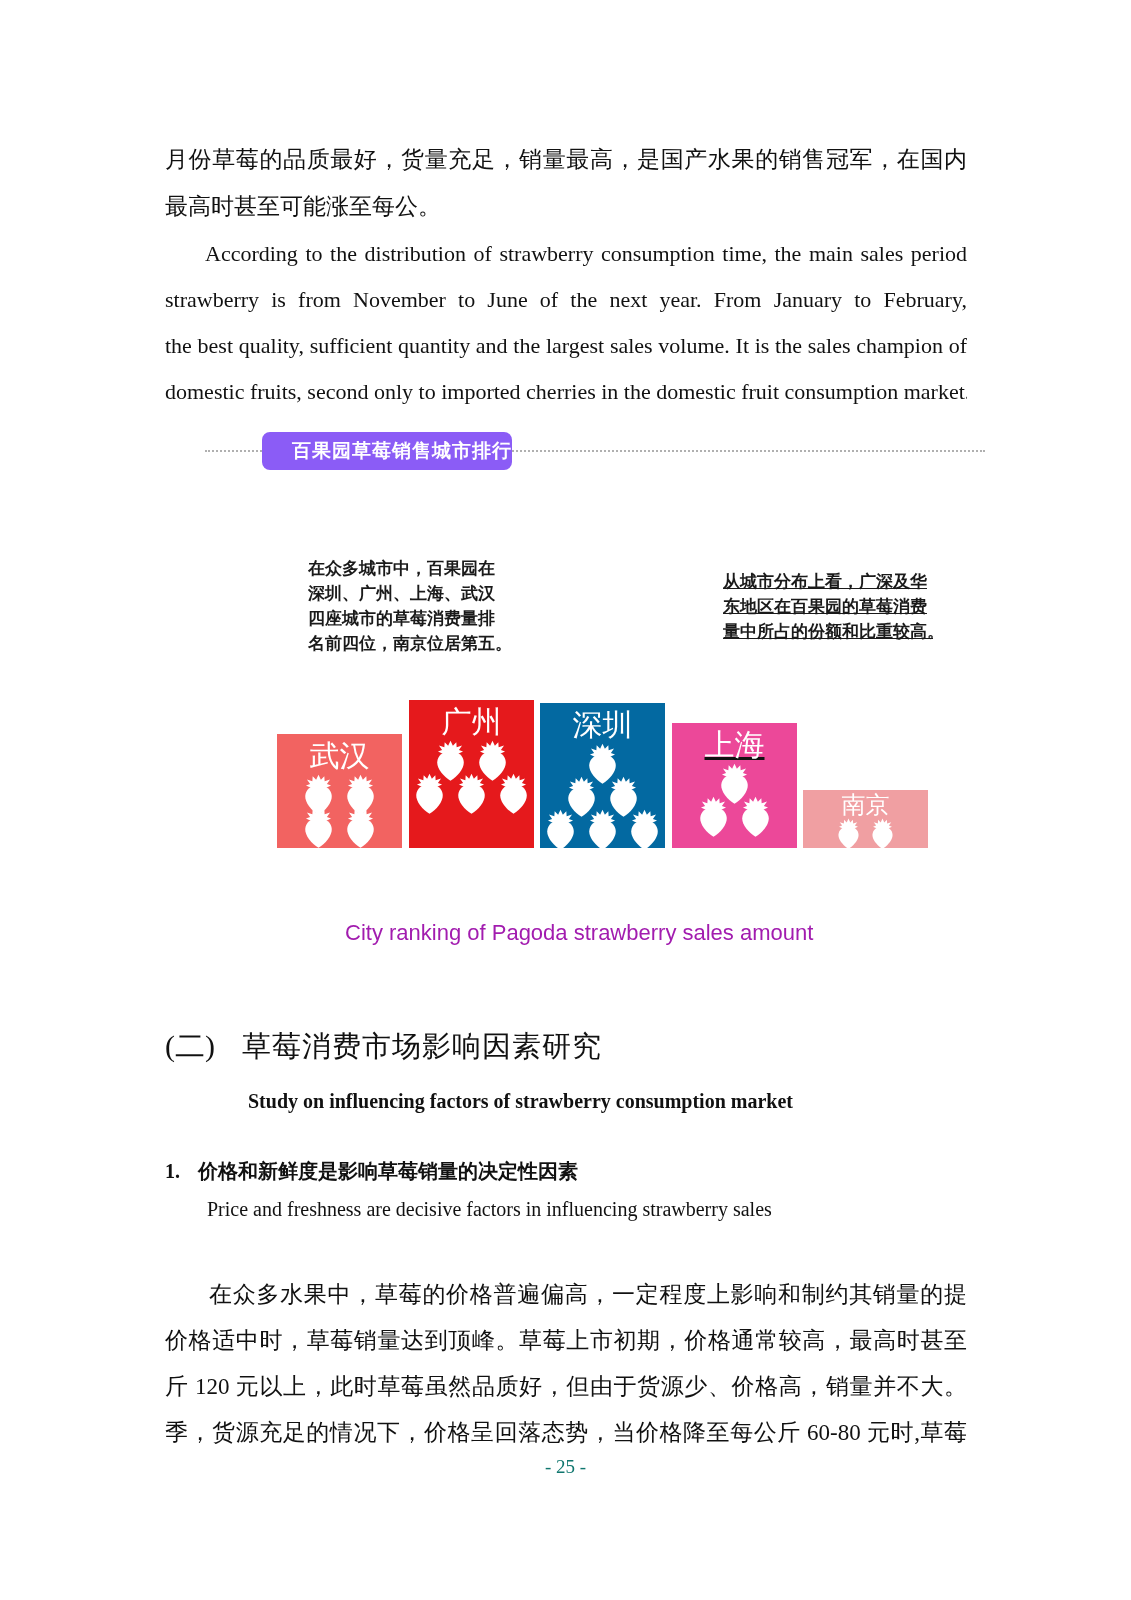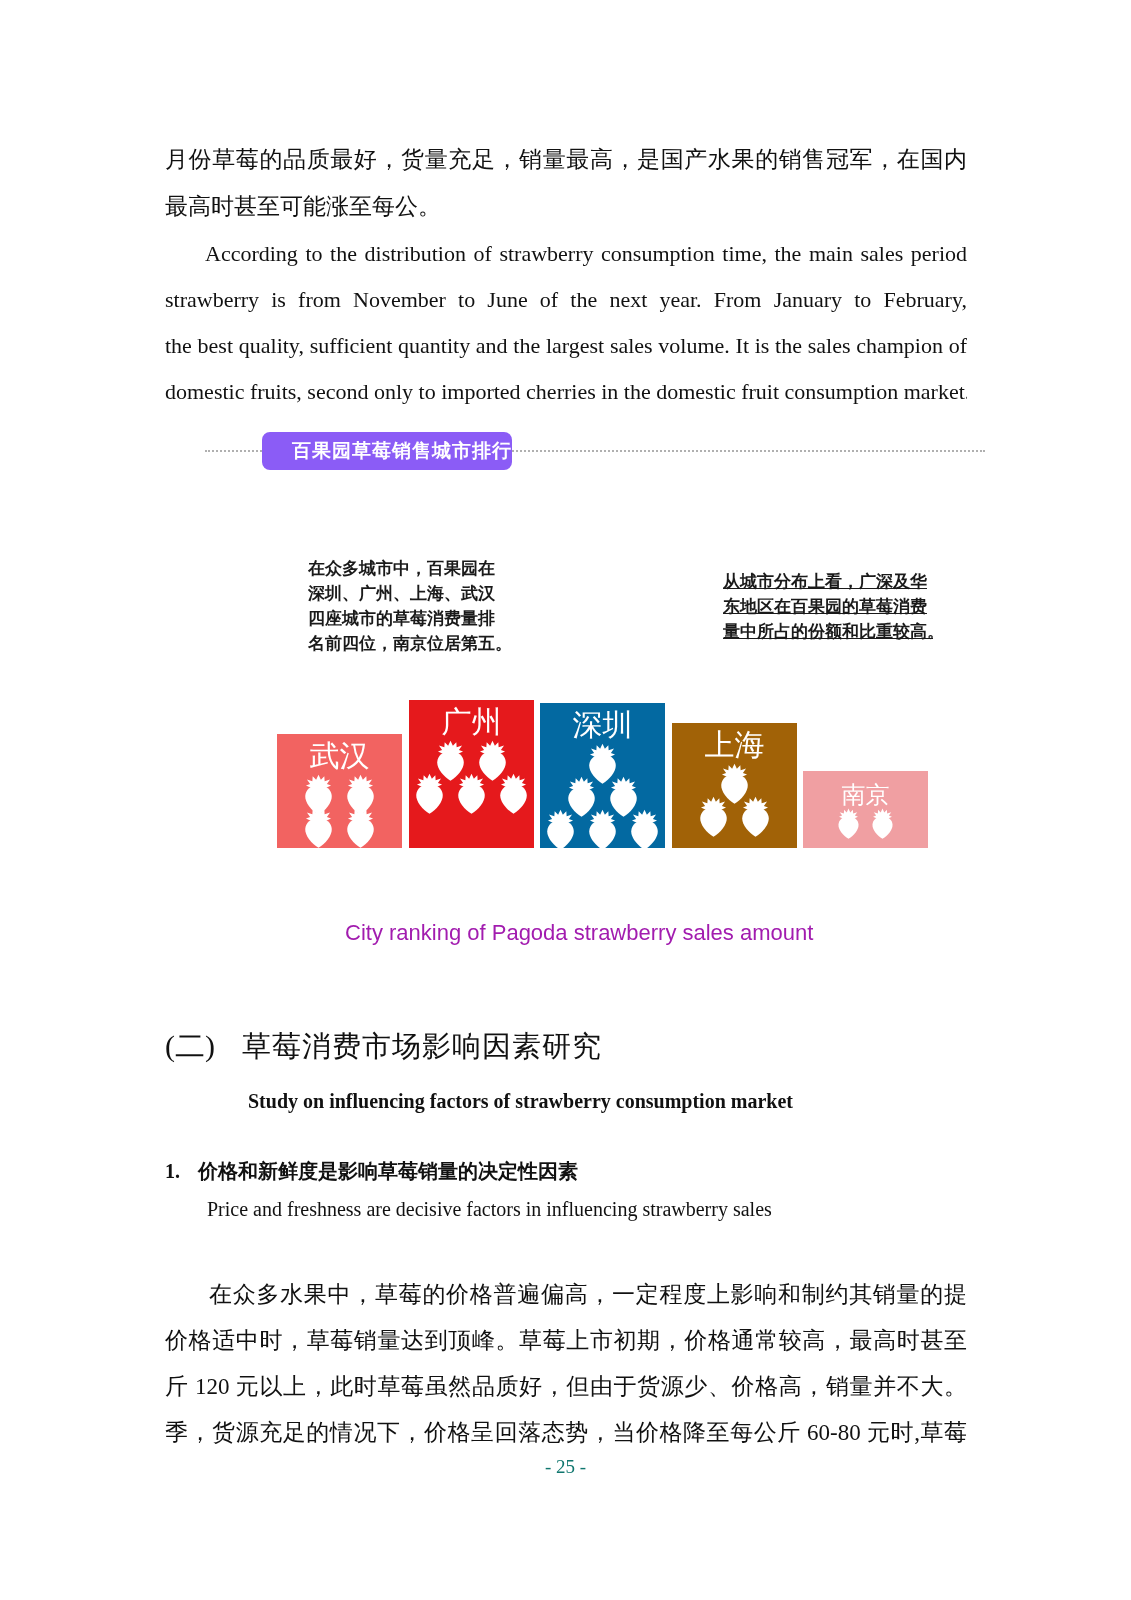--- a/index.html
+++ b/index.html
@@ -171,37 +171,37 @@
             <use href="#berry-shape"></use>
           </svg>
           <svg class="berry" viewBox="0 0 32 38">
             <use href="#berry-shape"></use>
           </svg>
           <svg class="berry" viewBox="0 0 32 38">
             <use href="#berry-shape"></use>
           </svg>
         </div>
       </div>
-      <div class="bar" style="left: 395px; height: 125px; background: #a16207;">
+      <div class="bar" style="left: 395px; height: 125px; background: #ec4899; text-decoration: underline;">
         <div class="bar-label">上海</div>
         <div class="berry-row">
           <svg class="berry" viewBox="0 0 32 38">
             <use href="#berry-shape"></use>
           </svg>
         </div>
         <div class="berry-row">
           <svg class="berry" viewBox="0 0 32 38">
             <use href="#berry-shape"></use>
           </svg>
           <svg class="berry" viewBox="0 0 32 38">
             <use href="#berry-shape"></use>
           </svg>
         </div>
       </div>
-      <div class="bar small" style="left: 526px; height: 77px; background: rgb(240, 159, 162); justify-content: center;">
+      <div class="bar small" style="left: 526px; height: 58px; background: rgb(240, 159, 162); justify-content: center;">
         <div class="bar-label">南京</div>
         <div class="berry-row">
           <svg class="berry" viewBox="0 0 32 38">
             <use href="#berry-shape"></use>
           </svg>
           <svg class="berry" viewBox="0 0 32 38">
             <use href="#berry-shape"></use>
           </svg>
         </div>
       </div>

